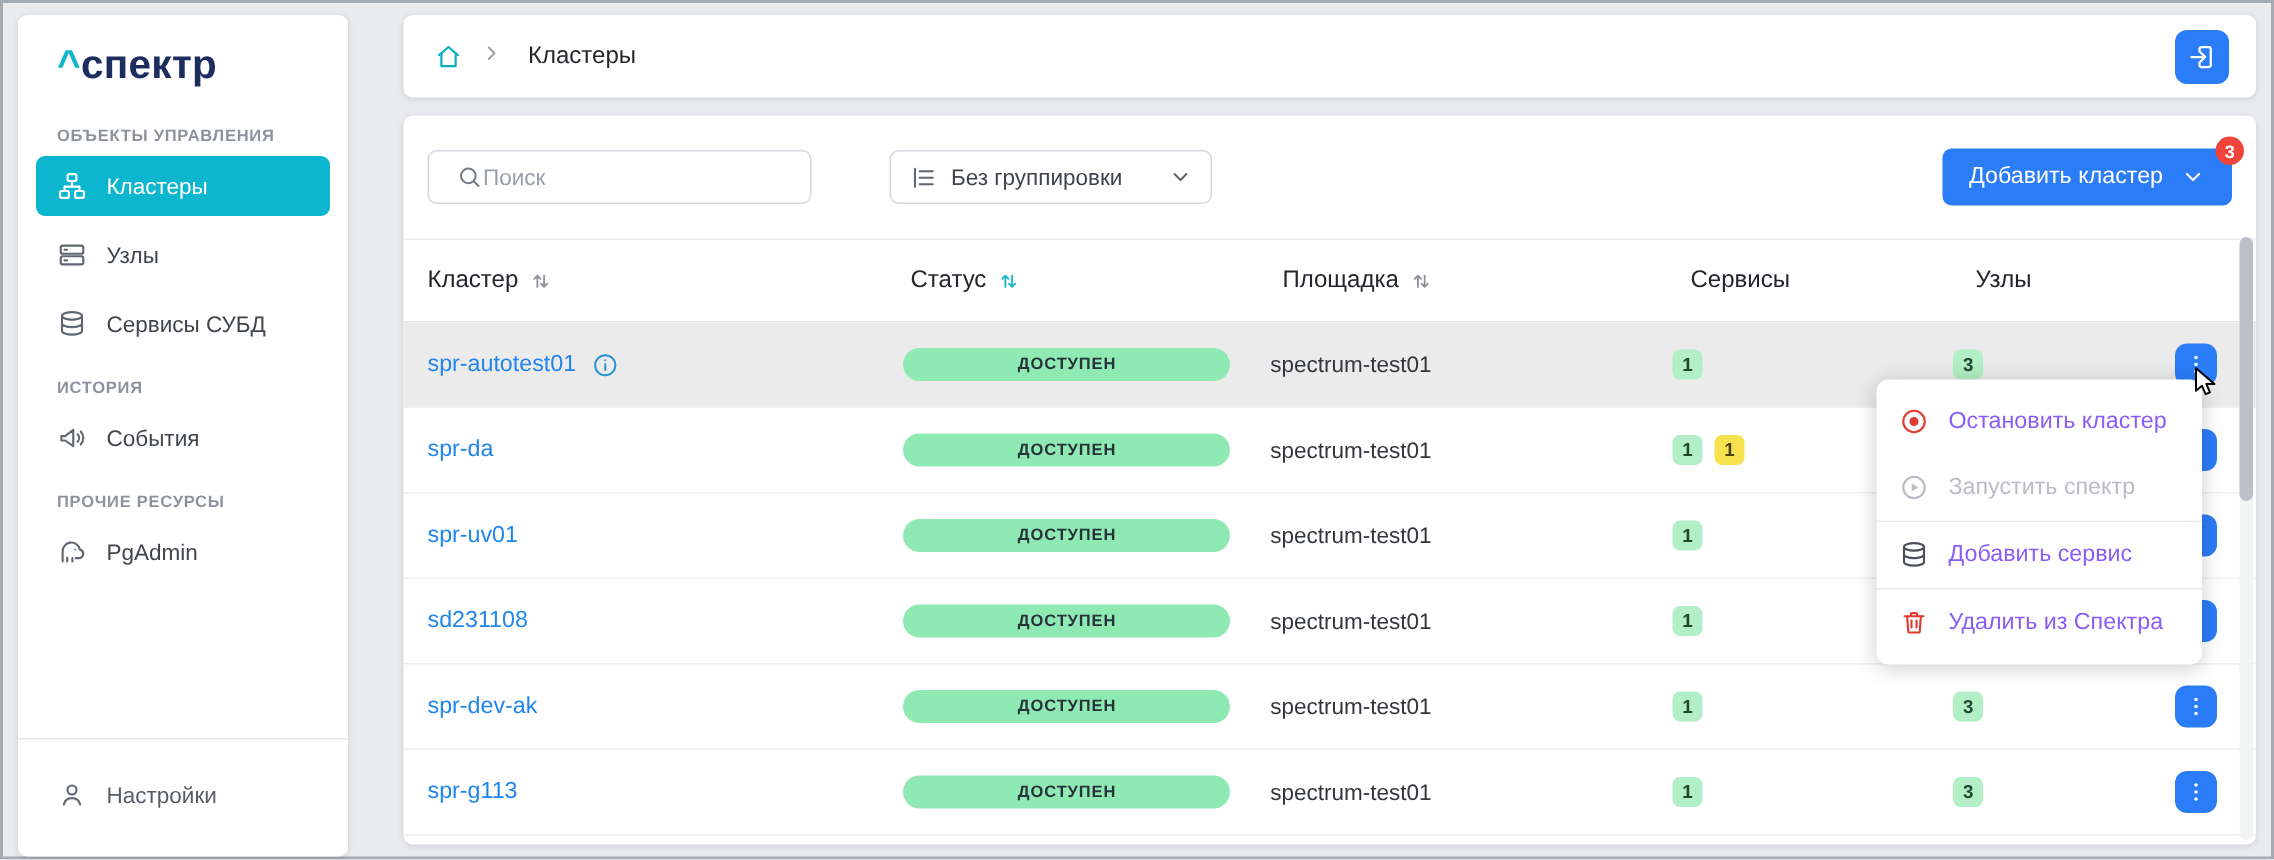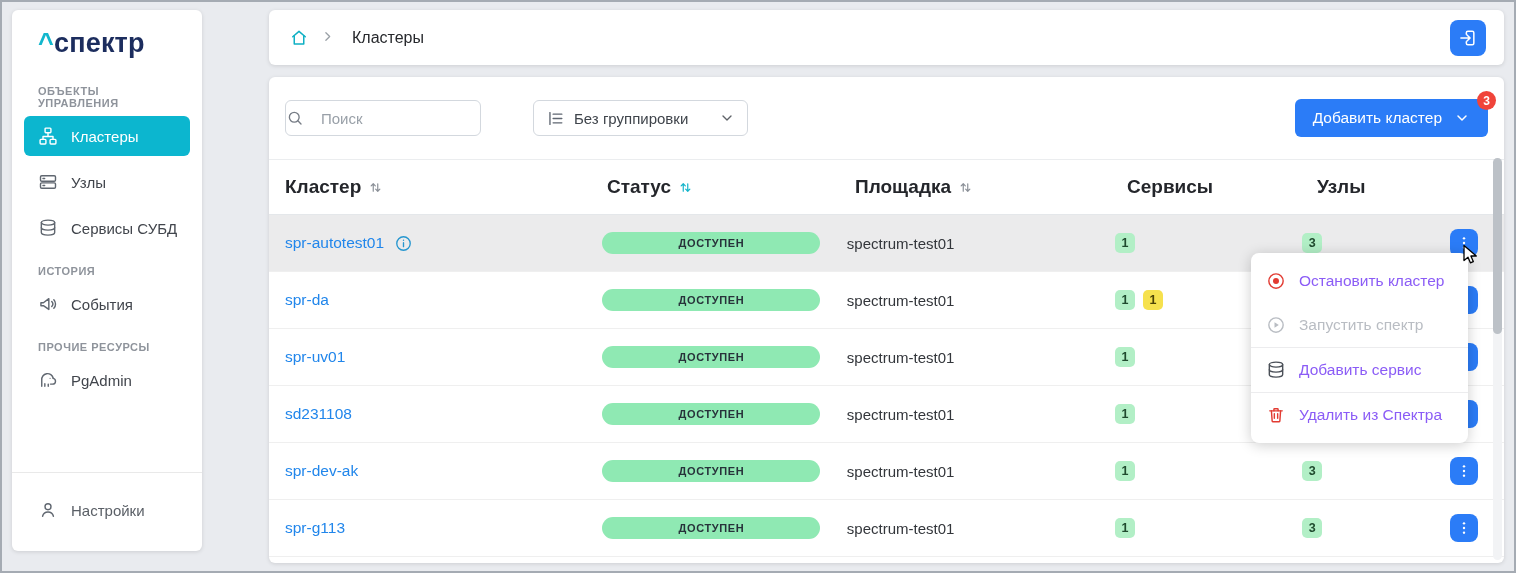--- a/index.html
+++ b/index.html
@@ -7,21 +7,21 @@
   body {
     font-family: "Liberation Sans", sans-serif;
     background: #e9ebef;
     position: relative;
     overflow: hidden;
   }
   .screen { position: absolute; inset: 0; border: 2px solid #a5abb3; }
 
   
   .sidebar {
-    position: absolute; left: 10px; top: 8px; bottom: 20px; width: 190px;
+    position: absolute; left: 10px; top: 8px; bottom: 0; width: 220px;
     background: #fff; border-radius: 6px; box-shadow: 0 1px 4px rgba(0,0,0,.12);
     display: flex; flex-direction: column; overflow: hidden;
   }
   .logo { padding: 18px 0 12px 26px; font-size: 27px; font-weight: 700; color: #1c2d5e; letter-spacing: .2px; }
   .logo-caret { color: #12b7cd; font-weight: 700; }
   .section-header { margin: 14px 26px 4px; font-size: 11px; font-weight: 700; color: #8e939b; letter-spacing: .5px; }
   .nav-item {
     margin: 3px 12px; height: 40px; border-radius: 6px;
     display: flex; align-items: center; gap: 13px; padding: 0 14px;
     font-size: 15px; color: #41454c; cursor: pointer; white-space: nowrap;
@@ -49,22 +49,22 @@
   .exit-btn svg { width: 20px; height: 20px; color: #fff; }
 
   
   .content {
     position: absolute; left: 267px; right: 10px; top: 75px; bottom: 8px;
     background: #fff; border-radius: 6px; box-shadow: 0 1px 4px rgba(0,0,0,.12);
     overflow: hidden;
   }
   .toolbar { height: 82px; display: flex; align-items: center; padding: 0 16px; gap: 16px; }
   .search-box {
-    width: 196px; height: 36px; border: 1px solid #d3d8de; border-radius: 6px;
-    display: flex; align-items: center; padding: 0 0; gap: 17px; background: #fff;
+    width: 256px; height: 36px; border: 1px solid #d3d8de; border-radius: 6px;
+    display: flex; align-items: center; padding: 0 18px; gap: 0; background: #fff;
   }
   .search-box svg { width: 18px; height: 18px; color: #767c85; flex: 0 0 auto; }
   .search-box input { border: 0; outline: 0; width: 100%; font-size: 15px; color: #333; font-family: "Liberation Sans", sans-serif; }
   .search-box input::placeholder { color: #99a0a8; }
   .group-select {
     width: 215px; height: 36px; border: 1px solid #d3d8de; border-radius: 6px;
     display: flex; align-items: center; padding: 0 12px; gap: 9px;
     font-size: 15px; color: #3f444b; cursor: pointer; background: #fff; margin-left: 36px;
   }
   .group-select .gicon { width: 19px; height: 19px; color: #5f6671; }
@@ -78,21 +78,21 @@
   .add-badge {
     position: absolute; top: -8px; right: -8px; min-width: 19px; height: 19px; padding: 0 4px;
     border-radius: 10px; background: #f0443a; color: #fff; font-size: 12px; font-weight: 700;
     display: flex; align-items: center; justify-content: center;
   }
 
   
   .thead {
     display: flex; align-items: center; height: 56px; padding: 16px 16px;
     border-top: 1px solid #ebedef; border-bottom: 1px solid #e4e7ea;
-    font-weight: 700; font-size: 19px; color: #24262b;
+    font-weight: 400; font-size: 16px; color: #24262b;
   }
   .hcell { display: flex; align-items: center; gap: 7px; }
   .sort-ic { width: 15px; height: 15px; color: #8b9098; cursor: pointer; }
   .sort-ic.active { color: #14b4ca; }
   .c1 { width: 322px; } .c2 { width: 248px; } .c3 { width: 272px; }
   .c4 { width: 190px; } .c5 { width: 150px; } .c6 { flex: 1; display: flex; justify-content: flex-end; padding-right: 10px; }
   .trow {
     display: flex; align-items: center; height: 57px; padding: 0 16px;
     border-bottom: 1px solid #efefef; font-size: 15px;
   }

